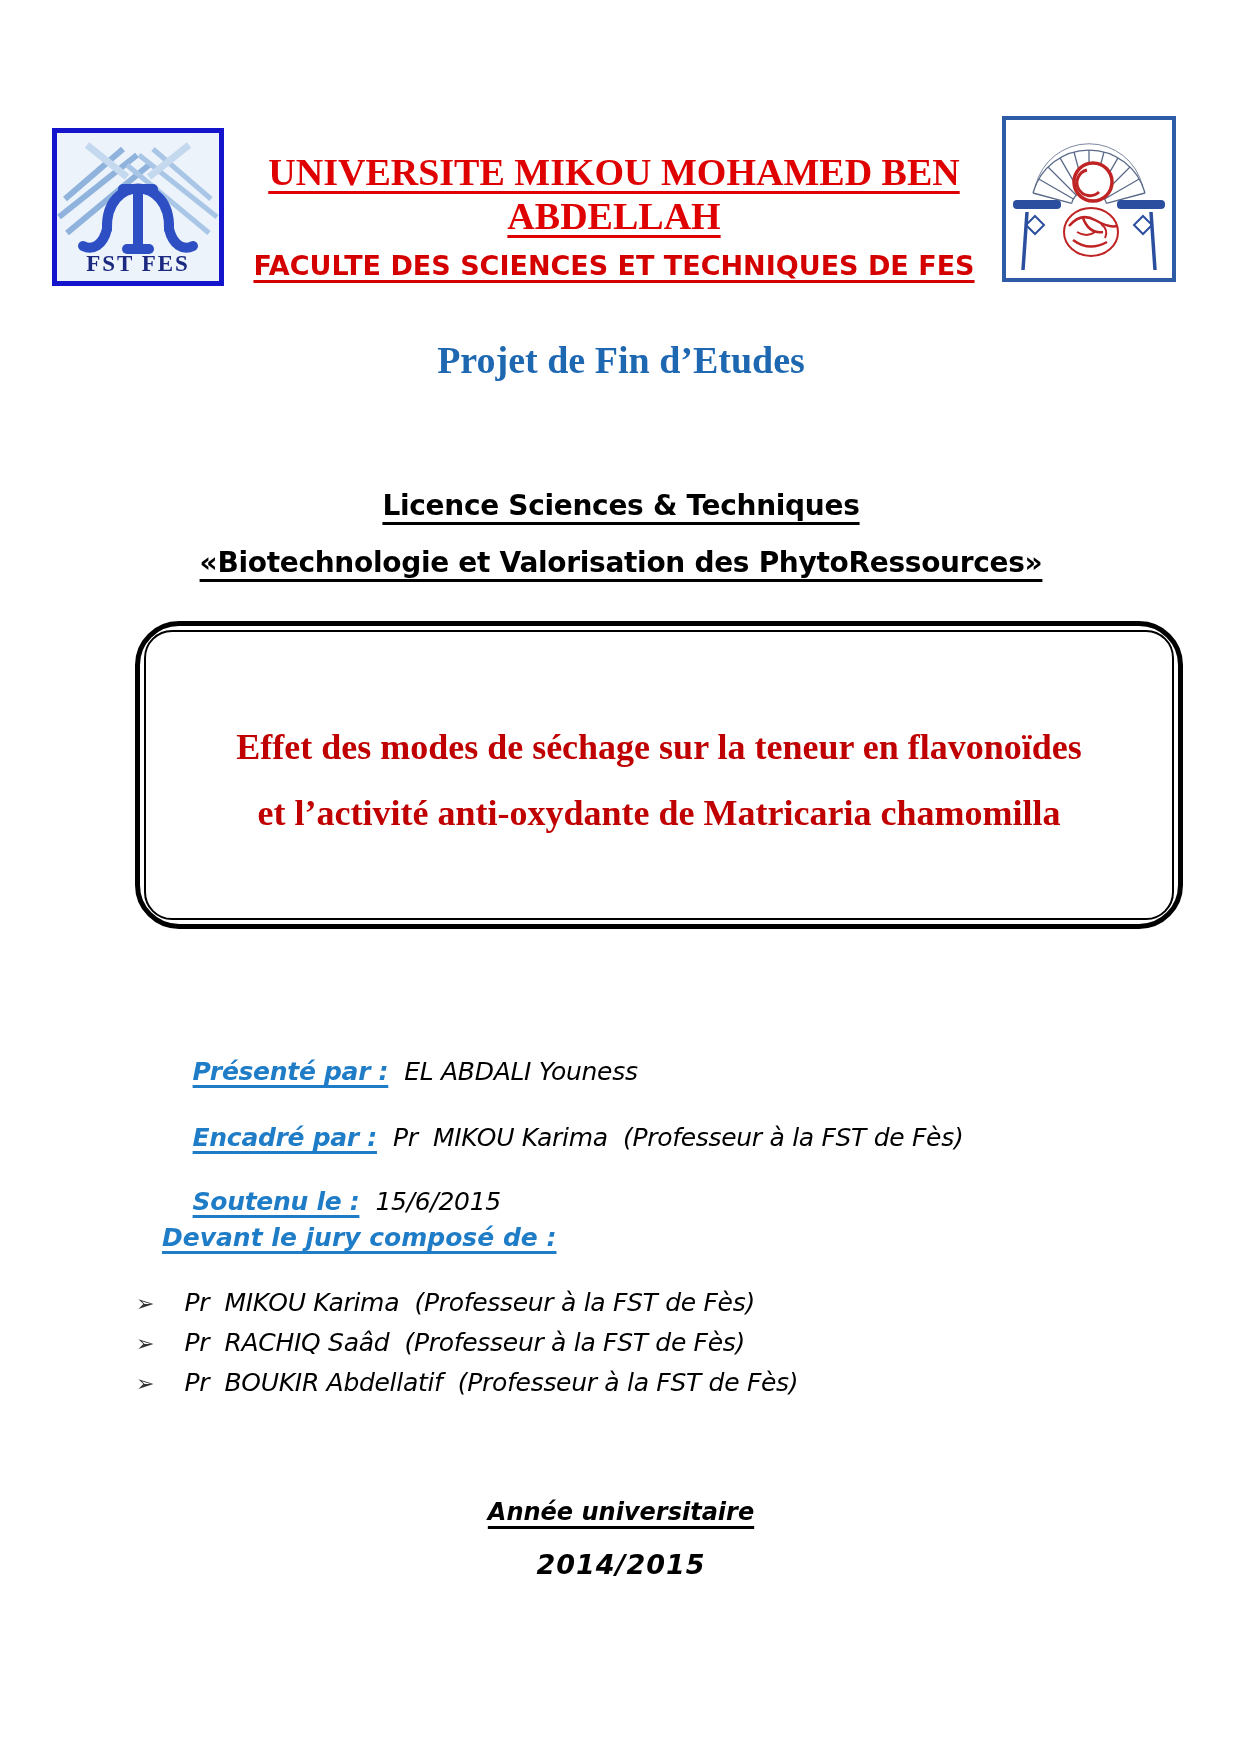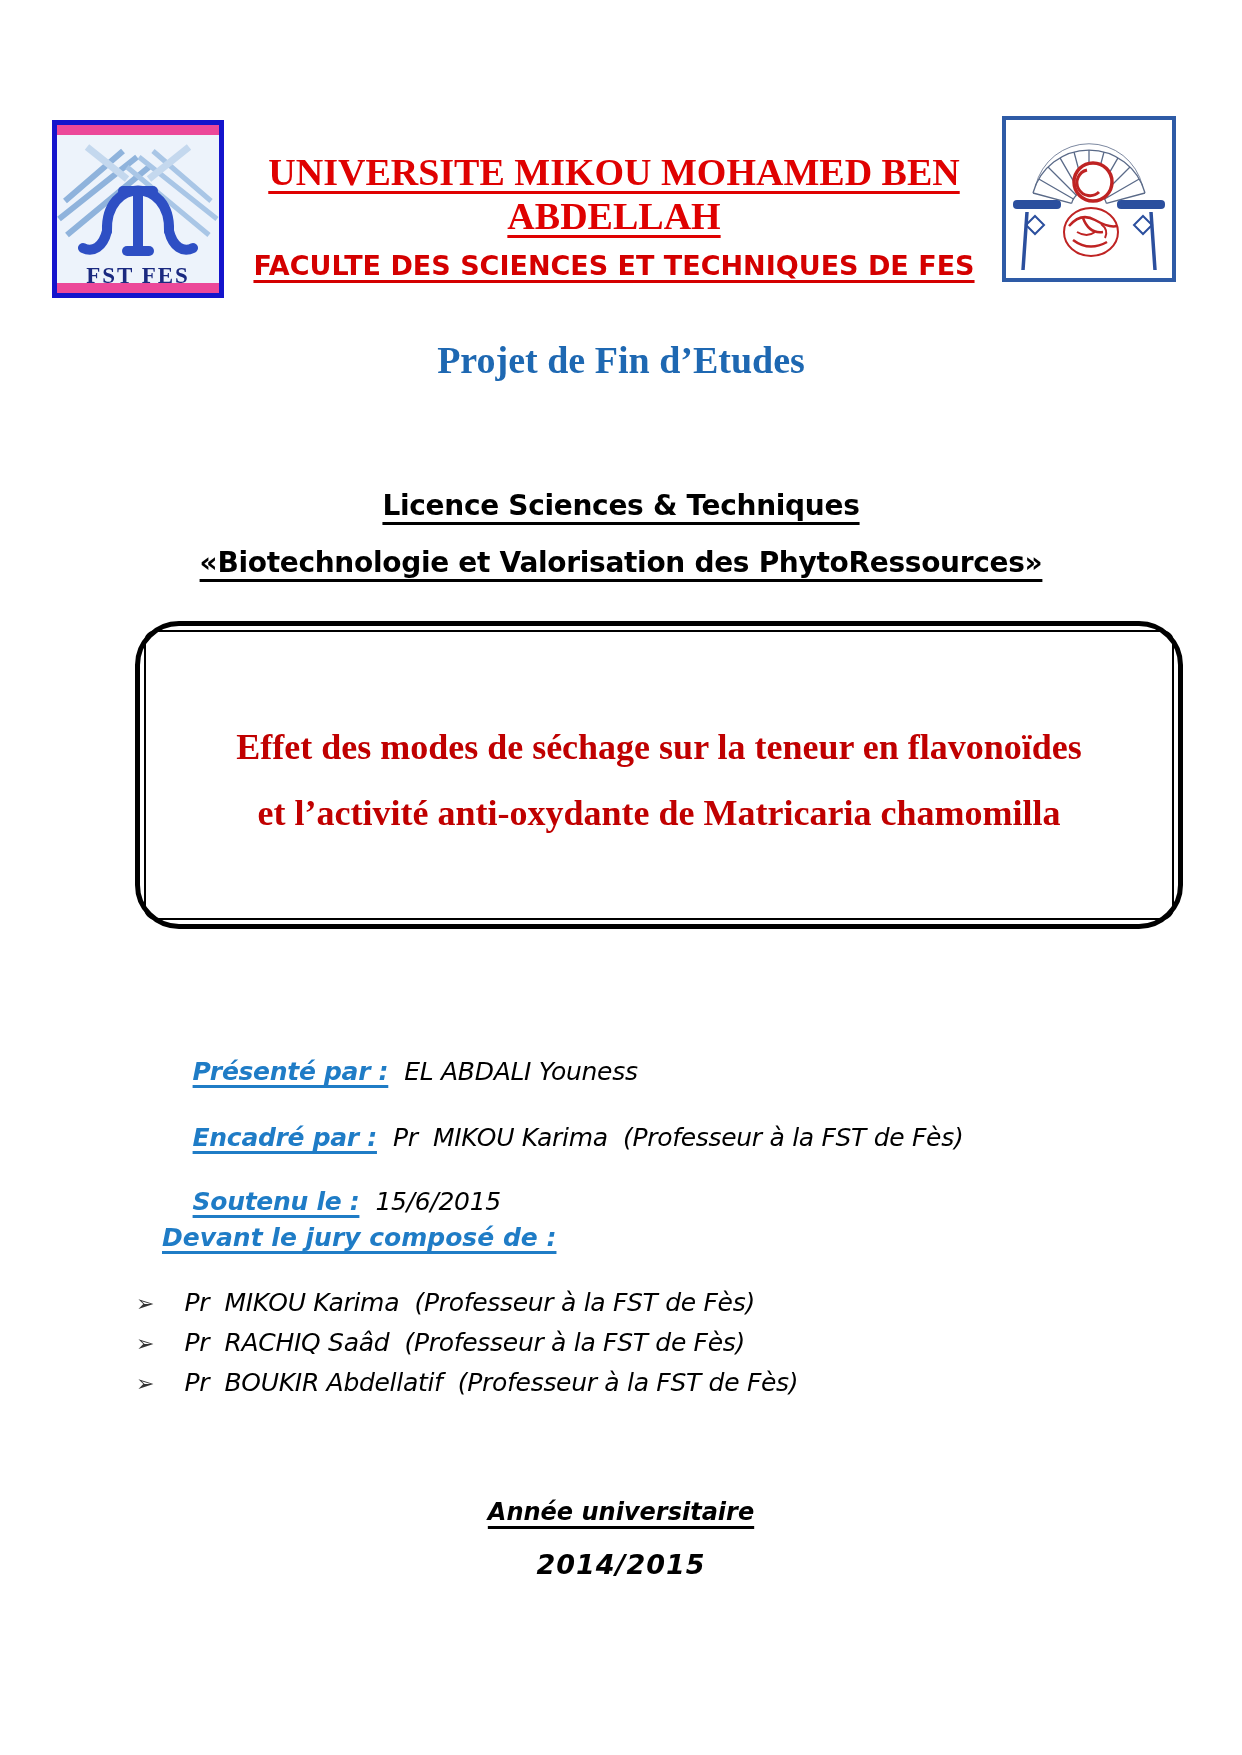--- a/index.html
+++ b/index.html
@@ -7,21 +7,21 @@
   .page {
     position:relative; width:1242px; height:1755px;
     background:#ffffff; overflow:hidden; margin:0 auto;
     font-family:"DejaVu Sans", sans-serif;
   }
   .abs { position:absolute; }
   .center-block { left:0; width:1242px; text-align:center; }
 
   
   .logo-left {
-    left:52px; top:120px; width:172px; height:178px;
+    left:52px; top:128px; width:172px; height:158px;
     border:5px solid #1414cc; background:#ec4899;
   }
   .logo-left svg { display:block; width:100%; height:100%; }
   .logo-left .caption {
     position:absolute; left:0; right:0; bottom:4px; text-align:center;
     font-family:"Liberation Serif", serif; font-weight:bold;
     font-size:23px; letter-spacing:2px; color:#1b2a80;
   }
   .logo-right {
     left:1002px; top:116px; width:174px; height:166px;
@@ -60,21 +60,21 @@
   }
 
   
   .title-box {
     left:135px; top:621px; width:1048px; height:308px;
     border:5px solid #000; border-radius:44px; padding:4px;
     background:#ffffff;
   }
   .title-box-inner {
     width:100%; height:100%;
-    border:2px solid #000; border-radius:12px;
+    border:2px solid #000; border-radius:28px;
     display:flex; flex-direction:column; justify-content:center; align-items:center;
     gap:24px; padding-top:10px;
   }
   .box-line {
     font-family:"Liberation Serif", serif; font-weight:bold;
     font-size:36px; color:#c00000; text-align:center; white-space:pre-wrap;
   }
   .species { }
 
   

